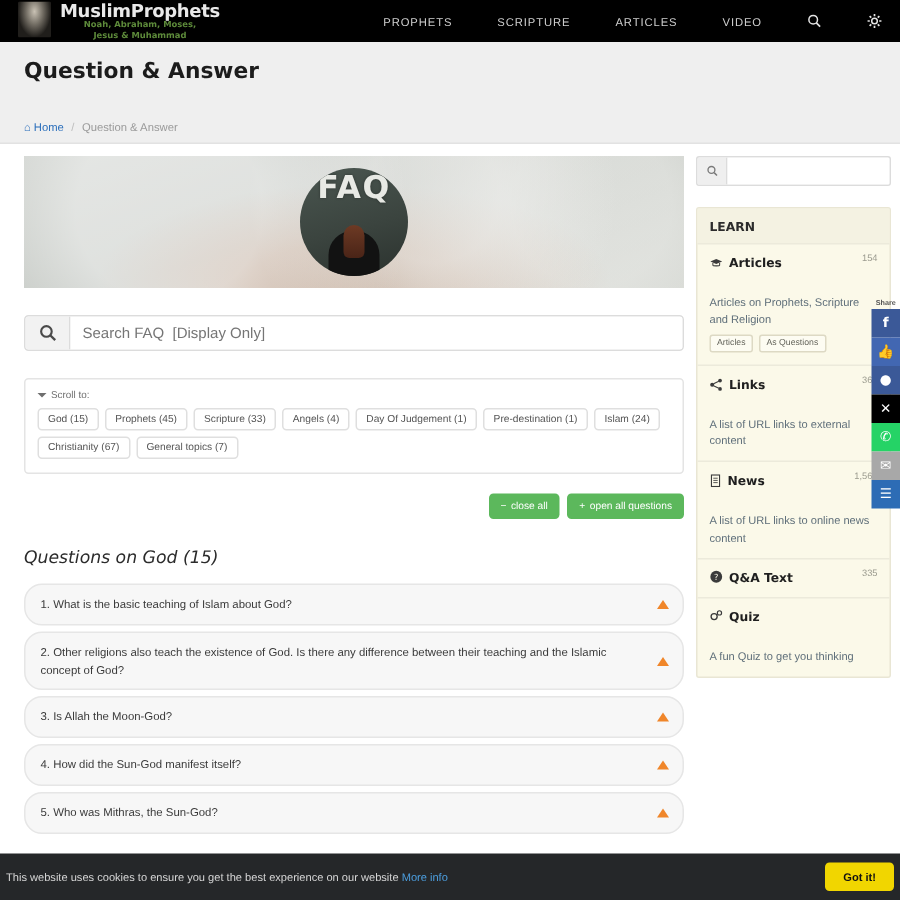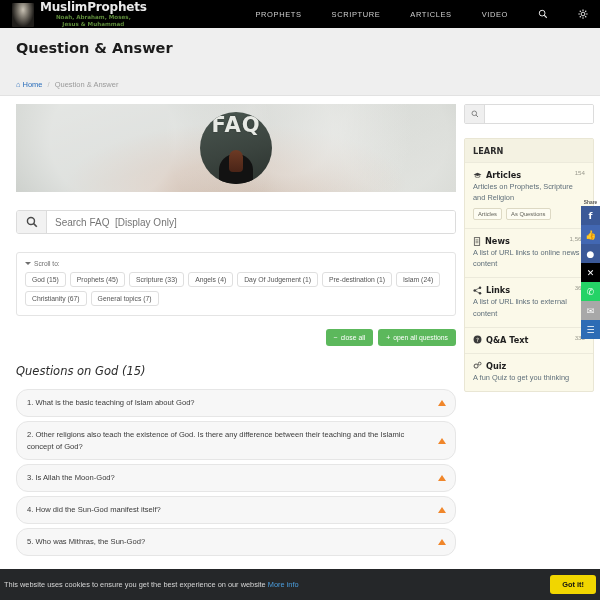--- a/index.html
+++ b/index.html
@@ -13,21 +13,21 @@
 
   
   .topbar {
     height: 28px;
     background: #000000;
     display: flex;
     align-items: center;
     padding: 0 12px;
     position: relative;
   }
-  .brand { display: flex; align-items: flex-end; gap: 6px; }
+  .brand { display: flex; align-items: flex-start; gap: 6px; }
   .brand-photo {
     width: 22px; height: 24px;
     background:
       radial-gradient(ellipse at 50% 28%, #c9c2b4 0%, #6d685f 38%, #201e1b 70%),
       linear-gradient(#14120f, #000);
     border-radius: 1px;
     flex: none;
   }
   .brand-text { line-height: 1; }
   .brand-title {
@@ -308,21 +308,21 @@
     color: #1f1f1f;
     font-family: "DejaVu Sans", sans-serif;
   }
   .learn-count {
     position: absolute;
     right: 8px; top: 6px;
     font-size: 6.2px;
     color: #9b9b8f;
   }
   .learn-desc {
-    margin-top: 1px;
+    margin-top: 16px;
     font-size: 7.4px;
     color: #5f6f7a;
     line-height: 1.5;
   }
   .learn-tags { display: flex; gap: 4px; margin-top: 5px; }
   .learn-tag {
     border: 1px solid #ddd9c4;
     background: #fdfcf2;
     border-radius: 2px;
     padding: 2px 4px;
@@ -537,53 +537,53 @@
           <span class="learn-item-name">Articles</span>
         </div>
         <div class="learn-desc">Articles on Prophets, Scripture and Religion</div>
         <div class="learn-tags">
           <span class="learn-tag">Articles</span>
           <span class="learn-tag">As Questions</span>
         </div>
       </div>
 
       <div class="learn-item">
-        <div class="learn-count">1,564</div>
-        <div class="learn-item-head">
-          <span class="ico-sm">
-            <svg width="8" height="9" viewBox="0 0 12 16">
-                <rect x="1.2" y="1.2" width="9.6" height="13.6" fill="none" stroke="#3b3b3b" stroke-width="1.3"></rect>
-                <line x1="3.4" y1="5" x2="8.6" y2="5" stroke="#3b3b3b" stroke-width="1"></line>
-                <line x1="3.4" y1="7.6" x2="8.6" y2="7.6" stroke="#3b3b3b" stroke-width="1"></line>
-                <line x1="3.4" y1="10.2" x2="8.6" y2="10.2" stroke="#3b3b3b" stroke-width="1"></line>
-              </svg>
-          </span>
-          <span class="learn-item-name">News</span>
-        </div>
-        <div class="learn-desc">A list of URL links to online news content</div>
-      </div>
-
-      <div class="learn-item">
         <div class="learn-count">364</div>
         <div class="learn-item-head">
           <span class="ico-sm">
             <svg width="9" height="9" viewBox="0 0 16 16">
                 <circle cx="12.5" cy="3" r="2.2" fill="#3b3b3b"></circle>
                 <circle cx="12.5" cy="13" r="2.2" fill="#3b3b3b"></circle>
                 <circle cx="3.2" cy="8" r="2.4" fill="#3b3b3b"></circle>
                 <line x1="4.8" y1="6.8" x2="11" y2="3.8" stroke="#3b3b3b" stroke-width="1.2"></line>
                 <line x1="4.8" y1="9.2" x2="11" y2="12.2" stroke="#3b3b3b" stroke-width="1.2"></line>
               </svg>
           </span>
           <span class="learn-item-name">Links</span>
         </div>
         <div class="learn-desc">A list of URL links to external content</div>
       </div>
 
       <div class="learn-item">
+        <div class="learn-count">1,564</div>
+        <div class="learn-item-head">
+          <span class="ico-sm">
+            <svg width="8" height="9" viewBox="0 0 12 16">
+                <rect x="1.2" y="1.2" width="9.6" height="13.6" fill="none" stroke="#3b3b3b" stroke-width="1.3"></rect>
+                <line x1="3.4" y1="5" x2="8.6" y2="5" stroke="#3b3b3b" stroke-width="1"></line>
+                <line x1="3.4" y1="7.6" x2="8.6" y2="7.6" stroke="#3b3b3b" stroke-width="1"></line>
+                <line x1="3.4" y1="10.2" x2="8.6" y2="10.2" stroke="#3b3b3b" stroke-width="1"></line>
+              </svg>
+          </span>
+          <span class="learn-item-name">News</span>
+        </div>
+        <div class="learn-desc">A list of URL links to online news content</div>
+      </div>
+
+      <div class="learn-item">
         <div class="learn-count">335</div>
         <div class="learn-item-head">
           <span class="ico-sm">
             <svg width="9" height="9" viewBox="0 0 16 16">
                 <circle cx="8" cy="8" r="7" fill="#3b3b3b"></circle>
                 <text x="8" y="11.6" font-size="10" font-family="DejaVu Sans" fill="#fbf9e9" text-anchor="middle">?</text>
               </svg>
           </span>
           <span class="learn-item-name">Q&amp;A Text</span>
         </div>

